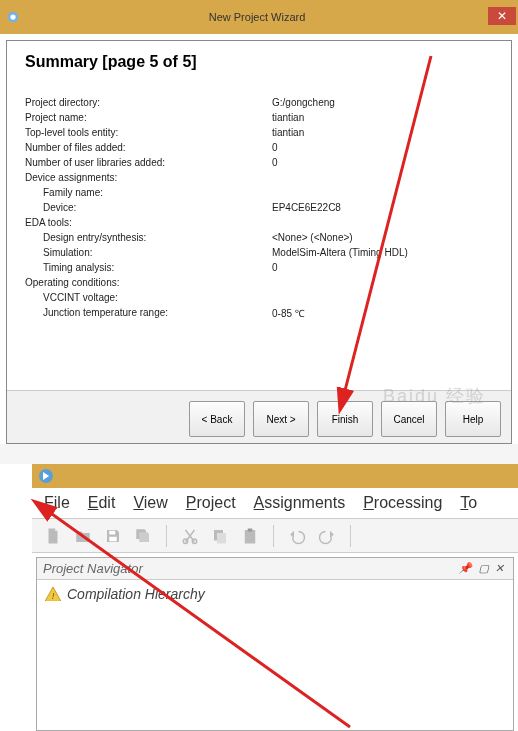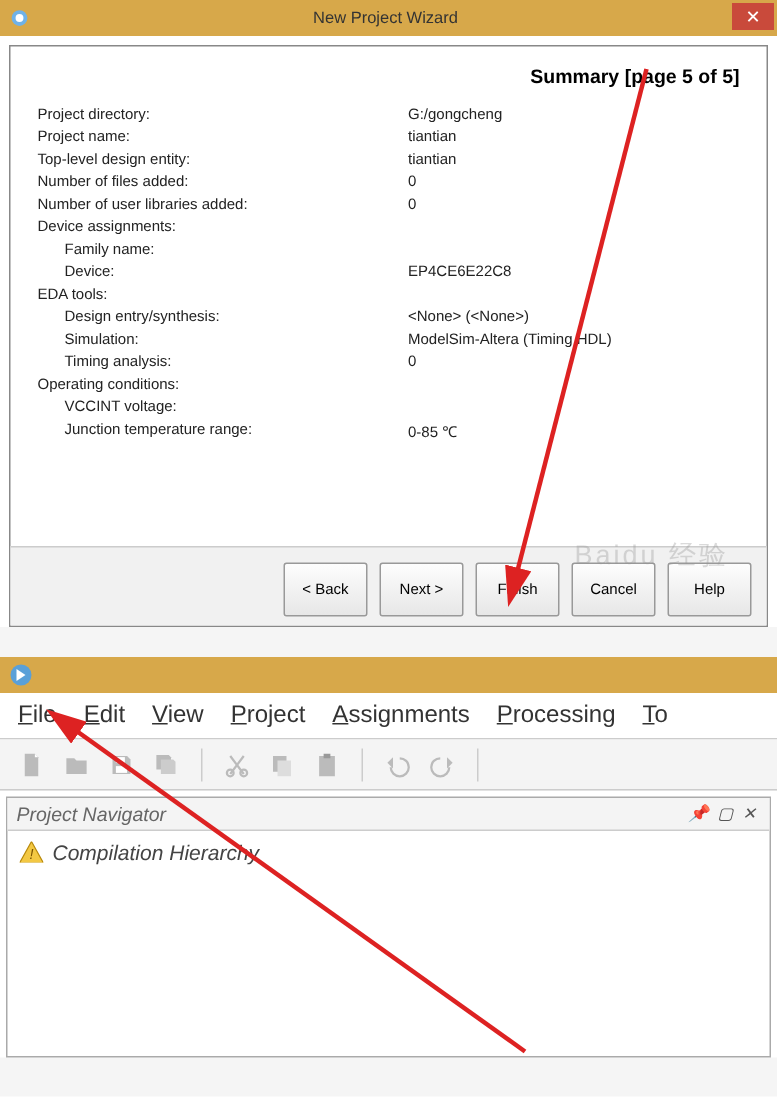--- a/index.html
+++ b/index.html
@@ -13,21 +13,21 @@
       width: 518px;
     }
     
     
     .dialog-wrapper {
       background: #fff;
       margin: 0 0 20px 0;
     }
     .titlebar {
       background: #d7a84a;
-      height: 24px;
+      height: 34px;
       display: flex;
       align-items: center;
       position: relative;
       padding-left: 6px;
     }
     .titlebar .app-icon {
       width: 14px;
       height: 14px;
       margin-right: 6px;
       display: inline-block;
@@ -51,23 +51,22 @@
       cursor: pointer;
     }
     .dialog-body {
       border: 1px solid #888;
       margin: 6px;
       padding: 12px 18px 8px 18px;
       position: relative;
     }
     .summary-title {
       font-weight: bold;
-      font-size: 13px;
-      margin-bottom: 11px;
-      text-align: right;
+      font-size: 16px;
+      margin-bottom: 24px;
     }
     .summary-intro {
       font-size: 10px;
       color: #222;
       margin-bottom: 10px;
     }
     .summary-table {
       font-size: 10px;
       color: #222;
       width: 100%;
@@ -227,21 +226,21 @@
     <div class="summary-table" id="summary-rows">
         <div class="row">
           <div class="label-col">Project directory:</div>
           <div class="val-col">G:/gongcheng</div>
         </div>
         <div class="row">
           <div class="label-col">Project name:</div>
           <div class="val-col">tiantian</div>
         </div>
         <div class="row">
-          <div class="label-col">Top-level design entity:</div>
+          <div class="label-col">Top-level tools entity:</div>
           <div class="val-col">tiantian</div>
         </div>
         <div class="row">
           <div class="label-col">Number of files added:</div>
           <div class="val-col">0</div>
         </div>
         <div class="row">
           <div class="label-col">Number of user libraries added:</div>
           <div class="val-col">0</div>
         </div>
@@ -299,21 +298,21 @@
       <defs>
         <marker id="ah1" markerWidth="10" markerHeight="10" refX="6" refY="3" orient="auto">
           <path d="M0,0 L0,6 L9,3 z" fill="#d22"></path>
         </marker>
       </defs>
       <line x1="110" y1="5" x2="20" y2="355" stroke="#d22" stroke-width="3" marker-end="url(#ah1)"></line>
     </svg>
   </div>
 </div>
 
-<div class="ide-wrapper" style="position:relative;">
+<div class="ide-wrapper" style="position:relative;padding-left:32px;">
   <div class="ide-titlebar">
     <span class="app-icon">
       <svg viewBox="0 0 16 16">
           <circle cx="8" cy="8" r="7" fill="#5aa0d8"></circle>
           <path d="M5 4 L11 8 L5 12 Z" fill="#fff"></path>
         </svg>
     </span>
   </div>
 
   <div class="menubar" id="menubar">

